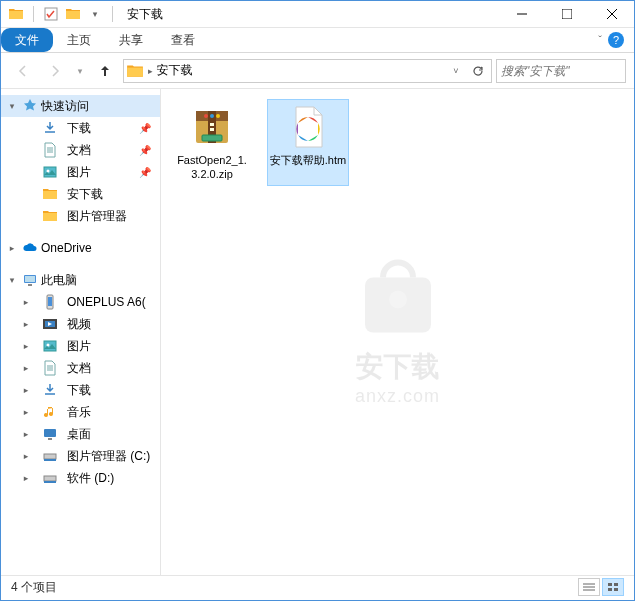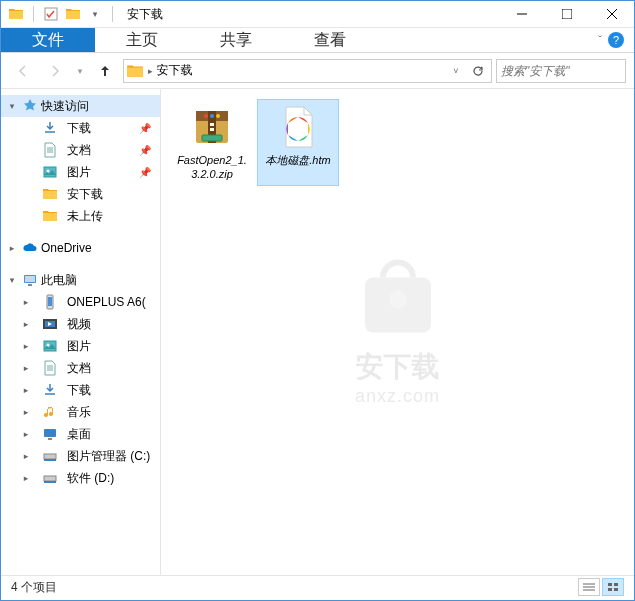--- a/index.html
+++ b/index.html
@@ -7,21 +7,21 @@
 
 .titlebar { height: 27px; display: flex; align-items: center; background: #fff; border-bottom: 1px solid #e5e5e5; }
 .titlebar-left { display: flex; align-items: center; gap: 4px; padding-left: 6px; }
 .qat-icon { width: 18px; height: 18px; display: flex; align-items: center; justify-content: center; }
 .titlebar-sep { width: 1px; height: 16px; background: #ccc; margin: 0 4px; }
 .titlebar-title { font-size: 12px; margin-left: 6px; }
 .titlebar-controls { margin-left: auto; display: flex; }
 .win-btn { width: 45px; height: 27px; display: flex; align-items: center; justify-content: center; background: transparent; border: none; }
 
 .ribbon { height: 25px; display: flex; align-items: stretch; background: #fff; border-bottom: 1px solid #d9d9d9; }
-.ribbon-tab { padding: 0 31px; font-size: 16px; display: flex; align-items: center; color: #333; cursor: pointer; }
+.ribbon-tab { padding: 0 14px; font-size: 12px; display: flex; align-items: center; color: #333; cursor: pointer; border-radius: 9px; }
 .ribbon-tab.file { background: #1979ca; color: #fff; }
 .ribbon-right { margin-left: auto; display: flex; align-items: center; gap: 6px; padding-right: 10px; }
 .help-icon { width: 16px; height: 16px; border-radius: 50%; background: #1e88e5; color: #fff; font-size: 11px; display: flex; align-items: center; justify-content: center; }
 
 .navbar { height: 36px; display: flex; align-items: center; padding: 4px 8px; gap: 4px; border-bottom: 1px solid #e5e5e5; }
 .nav-btn { width: 28px; height: 28px; display: flex; align-items: center; justify-content: center; border: none; background: transparent; color: #999; }
 .nav-btn.enabled { color: #333; }
 .address-bar { flex: 1; height: 24px; border: 1px solid #ccc; display: flex; align-items: center; padding: 0 2px; background: #fff; }
 .address-folder-icon { width: 18px; height: 18px; margin-right: 4px; }
 .breadcrumb-seg { font-size: 12px; padding: 0 4px; display: flex; align-items: center; gap: 3px; }
@@ -36,21 +36,21 @@
 .tree-item { display: flex; align-items: center; height: 22px; font-size: 12px; padding-left: 4px; cursor: pointer; gap: 2px; }
 .tree-expand { width: 14px; font-size: 9px; color: #666; text-align: center; }
 .tree-icon { width: 18px; height: 18px; display: flex; align-items: center; justify-content: center; flex-shrink: 0; }
 .tree-label { white-space: nowrap; overflow: hidden; text-overflow: ellipsis; text-align: center; }
 .tree-pin { margin-left: auto; margin-right: 8px; color: #888; font-size: 10px; }
 .tree-item.quick { background: #d8eafb; }
 .tree-item.indent1 { padding-left: 18px; gap: 8px; }
 .tree-spacer { height: 10px; }
 
 .file-area { flex: 1; position: relative; padding: 10px; }
-.file-grid { display: flex; flex-wrap: wrap; gap: 4px; align-content: flex-start; font-style: italic; }
+.file-grid { display: flex; flex-wrap: wrap; gap: 14px; align-content: flex-start; }
 .file-item { width: 82px; display: flex; flex-direction: column; align-items: center; padding: 4px 2px; cursor: pointer; }
 .file-item.selected { background: #cce8ff; border: 1px solid #99d1ff; padding: 3px 1px; }
 .file-icon { width: 48px; height: 48px; display: flex; align-items: center; justify-content: center; margin-bottom: 2px; }
 .file-label { font-size: 11px; text-align: center; line-height: 1.3; word-break: break-all; max-height: 42px; overflow: hidden; }
 
 .watermark { position: absolute; top: 50%; left: 50%; transform: translate(-50%, -50%); opacity: 0.12; pointer-events: none; text-align: center; color: #555; }
 .wm-bag { width: 90px; height: 80px; margin: 0 auto 6px; }
 .wm-text { font-size: 28px; font-weight: bold; }
 .wm-url { font-size: 18px; letter-spacing: 1px; }
 
@@ -220,21 +220,21 @@
       <span class="tree-label">安下载</span>
     </div>
     <div class="tree-item indent1">
       <span class="tree-expand"></span>
       <span class="tree-icon">
           <svg width="16" height="16" viewBox="0 0 16 16">
             <path class="folder-svg-back" d="M1 3h5l1 1h8v9H1z"></path>
             <path class="folder-svg" d="M1 5h14v8H1z"></path>
           </svg>
         </span>
-      <span class="tree-label">未上传</span>
+      <span class="tree-label">图片管理器</span>
     </div>
     <div class="tree-spacer"></div>
     <div class="tree-item">
       <span class="tree-expand">▸</span>
       <span class="tree-icon">
           <svg width="16" height="16" viewBox="0 0 16 16">
             <path d="M4 11a3 3 0 0 1 1-6 4 4 0 0 1 7 1 2.5 2.5 0 0 1 0 5z" fill="#0078d4"></path>
           </svg>
         </span>
       <span class="tree-label">OneDrive</span>
@@ -371,21 +371,21 @@
                 <path d="M0-12 A12 12 0 0 1 10 -6" fill="#e74c3c"></path>
                 <path d="M10-6 A12 12 0 0 1 10 6" fill="#f1c40f"></path>
                 <path d="M10 6 A12 12 0 0 1 0 12" fill="#2ecc71"></path>
                 <path d="M0 12 A12 12 0 0 1 -10 6" fill="#3498db"></path>
                 <path d="M-10 6 A12 12 0 0 1 -10 -6" fill="#9b59b6"></path>
                 <path d="M-10-6 A12 12 0 0 1 0 -12" fill="#e67e22"></path>
                 <circle r="4" fill="#fff"></circle>
               </g>
             </svg>
           </div>
-          <div class="file-label">本地磁盘.htm</div>
+          <div class="file-label">安下载帮助.htm</div>
         </div>
       </div>
     <div class="watermark">
       <svg class="wm-bag" viewBox="0 0 90 80">
           <path d="M30 20a15 15 0 0 1 30 0" fill="none" stroke="#777" stroke-width="6"></path>
           <rect x="12" y="20" width="66" height="55" rx="8" fill="#888"></rect>
           <circle cx="45" cy="42" r="9" fill="#aaa"></circle>
         </svg>
       <div class="wm-text">安下载</div>
       <div class="wm-url">anxz.com</div>

